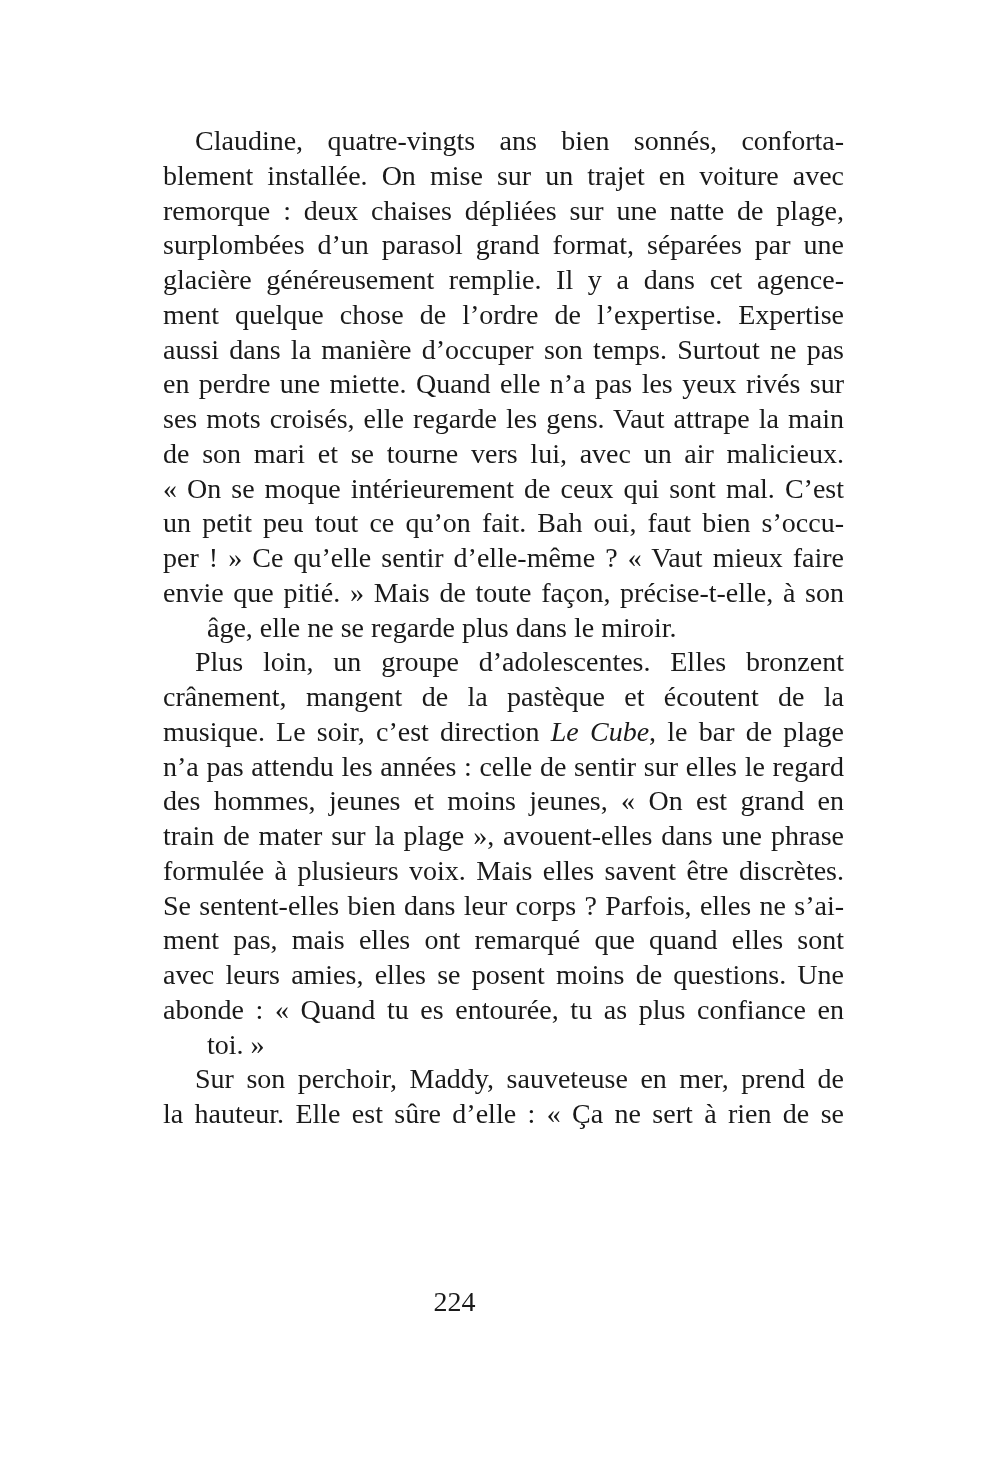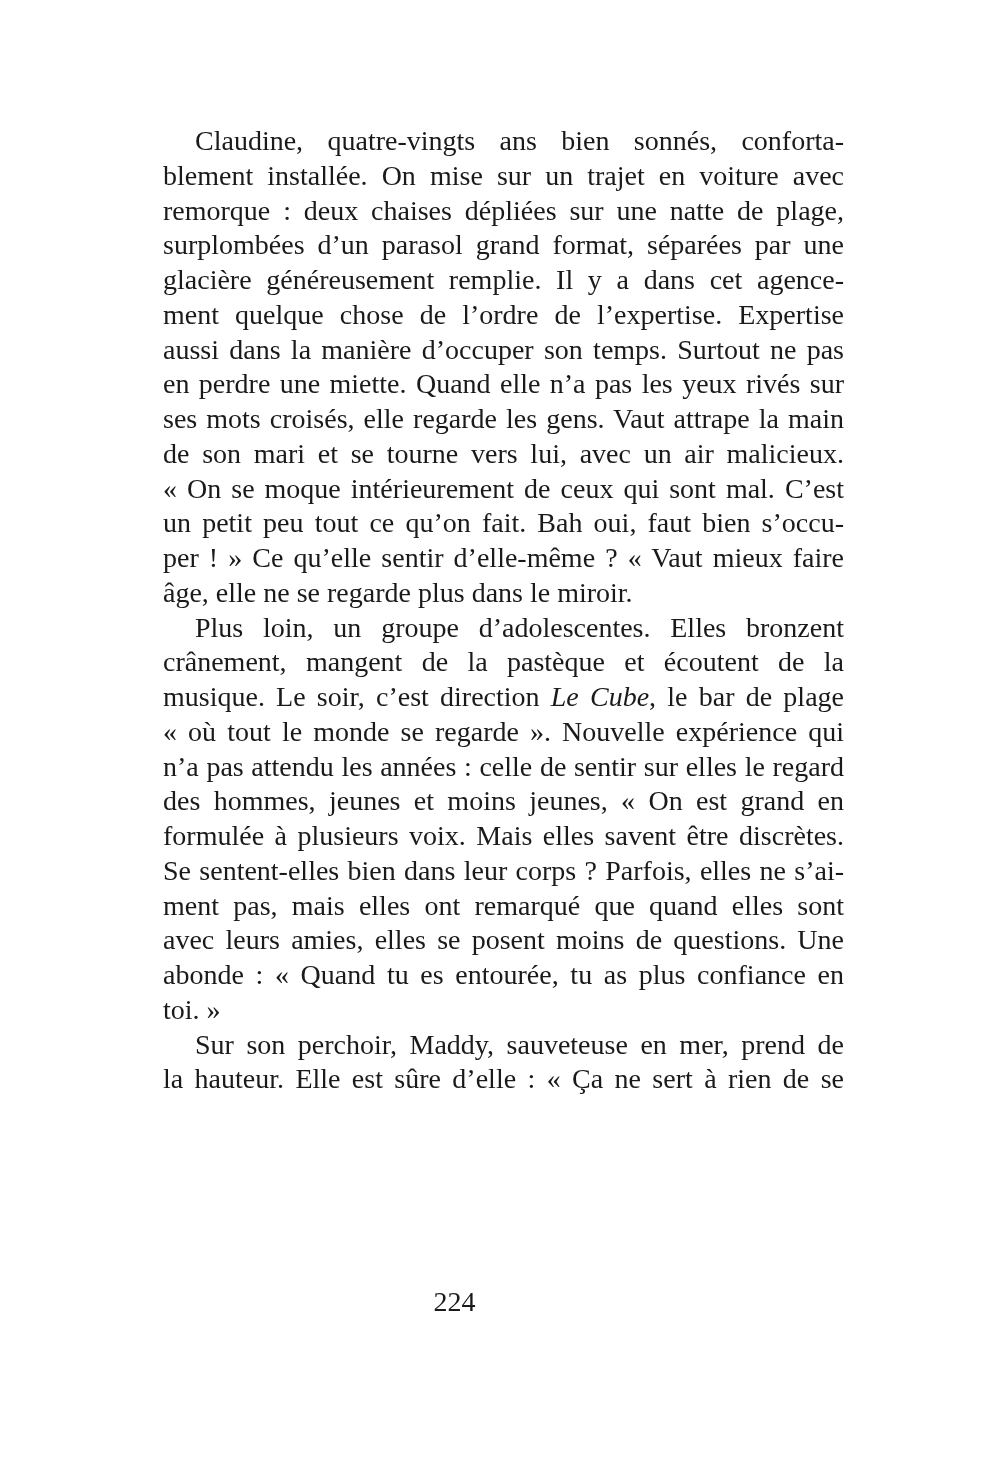--- a/index.html
+++ b/index.html
@@ -9,21 +9,21 @@
   }
   .text-block {
     position: absolute; left: 163px; top: 124px; width: 681px;
     font-family: "Liberation Serif", "DejaVu Serif", serif;
     font-size: 28px; line-height: 34.75px; color: #1a1a1a;
   }
   .line {
     display: block; white-space: nowrap; height: 34.75px;
     text-align: justify; text-align-last: justify;
   }
-  .line.last { text-align-last: left; }
+  .line.last { text-align-last: left; margin-left: 44px; }
   .line.indent { padding-left: 32px; }
   .line i { font-style: italic; margin-top: 12px; }
   .page-number {
     position: absolute; left: 0; width: 909px; top: 1286px; text-align: center;
     font-family: "Liberation Serif", "DejaVu Serif", serif;
     font-size: 28px; color: #1a1a1a;
   }
 </style>
 </head>
 <body>
@@ -37,29 +37,30 @@
       <span class="line">surplombées d’un parasol grand format, séparées par une</span>
       <span class="line">glacière généreusement remplie. Il y a dans cet agence-</span>
       <span class="line">ment quelque chose de l’ordre de l’expertise. Expertise</span>
       <span class="line">aussi dans la manière d’occuper son temps. Surtout ne pas</span>
       <span class="line">en perdre une miette. Quand elle n’a pas les yeux rivés sur</span>
       <span class="line">ses mots croisés, elle regarde les gens. Vaut attrape la main</span>
       <span class="line">de son mari et se tourne vers lui, avec un air malicieux.</span>
       <span class="line">« On se moque intérieurement de ceux qui sont mal. C’est</span>
       <span class="line">un petit peu tout ce qu’on fait. Bah oui, faut bien s’occu-</span>
       <span class="line">per ! » Ce qu’elle sentir d’elle-même ? « Vaut mieux faire</span>
+      <span class="line">envie que pitié. » Mais de toute façon, précise-t-elle, à son</span>
       <span class="line last">âge, elle ne se regarde plus dans le miroir.</span>
     </div>
     <div>
       <span class="line indent">Plus loin, un groupe d’adolescentes. Elles bronzent</span>
       <span class="line">crânement, mangent de la pastèque et écoutent de la</span>
       <span class="line"><span>musique. Le soir, c’est direction </span><i>Le Cube</i><span>, le bar de plage</span></span>
-      <span class="line">« où tout le monde se regarde ». Nouvelle expérience qui</span>
       <span class="line">n’a pas attendu les années : celle de sentir sur elles le regard</span>
       <span class="line">des hommes, jeunes et moins jeunes, « On est grand en</span>
+      <span class="line">train de mater sur la plage », avouent-elles dans une phrase</span>
       <span class="line">formulée à plusieurs voix. Mais elles savent être discrètes.</span>
       <span class="line">Se sentent-elles bien dans leur corps ? Parfois, elles ne s’ai-</span>
       <span class="line">ment pas, mais elles ont remarqué que quand elles sont</span>
       <span class="line">avec leurs amies, elles se posent moins de questions. Une</span>
       <span class="line">abonde : « Quand tu es entourée, tu as plus confiance en</span>
       <span class="line last">toi. »</span>
     </div>
     <div>
       <span class="line indent">Sur son perchoir, Maddy, sauveteuse en mer, prend de</span>
       <span class="line">la hauteur. Elle est sûre d’elle : « Ça ne sert à rien de se</span>

